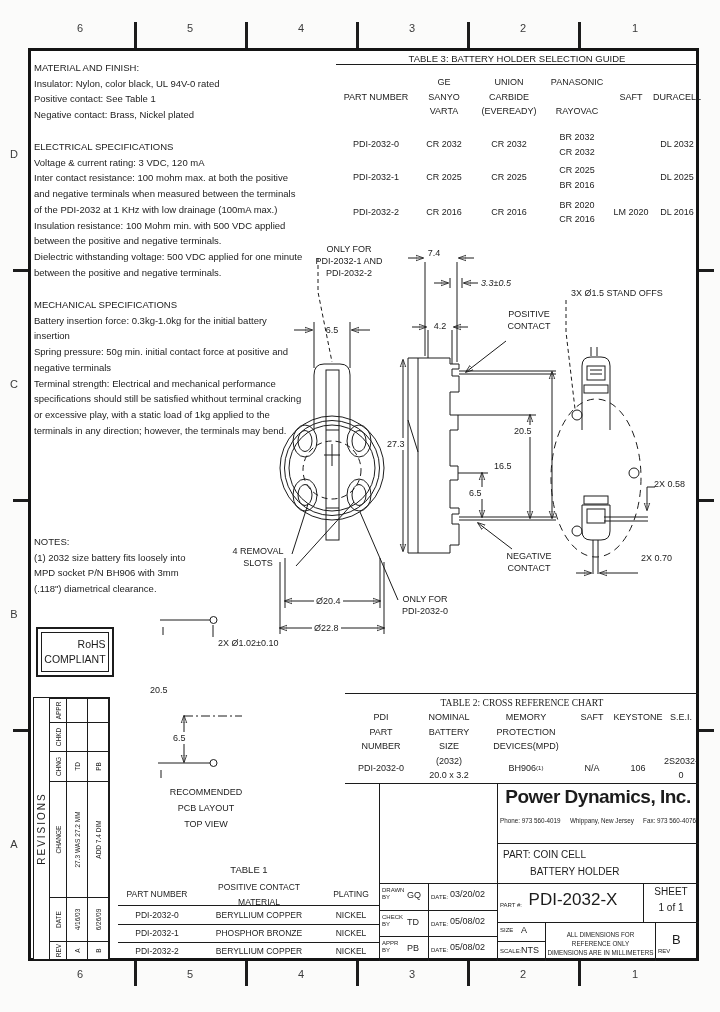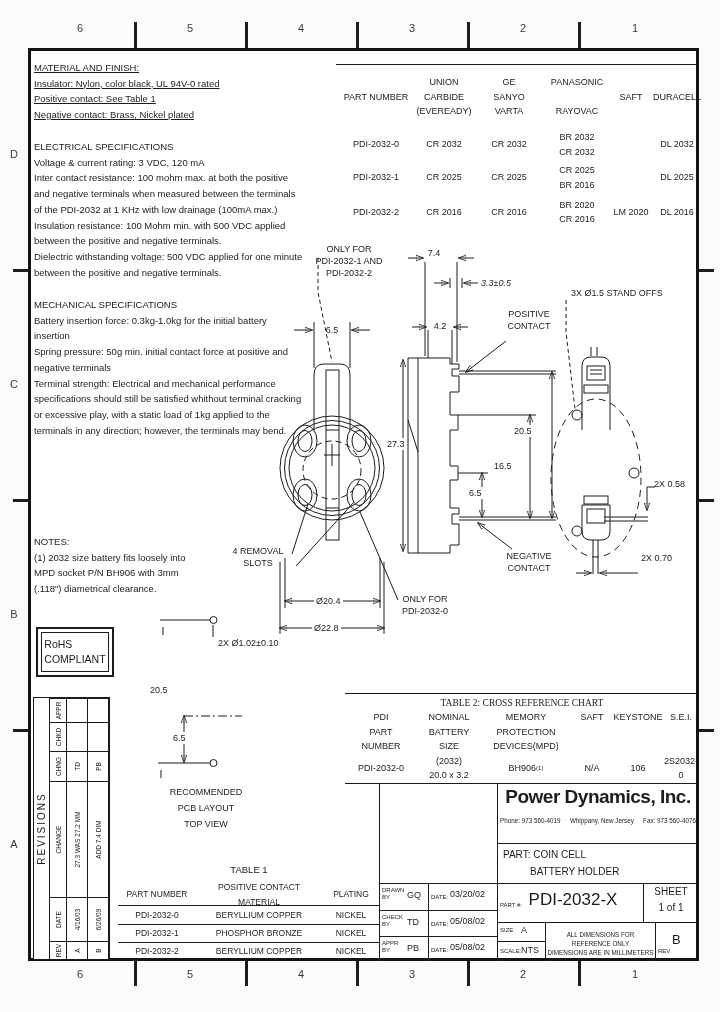--- a/index.html
+++ b/index.html
@@ -68,21 +68,21 @@
   <div class="vl" style="left:578px;top:960px;width:3px;height:26px;"></div>
   <div class="hl" style="left:13px;top:269px;width:15px;height:3px;"></div>
   <div class="hl" style="left:13px;top:499px;width:15px;height:3px;"></div>
   <div class="hl" style="left:13px;top:729px;width:15px;height:3px;"></div>
   <div class="hl" style="left:699px;top:269px;width:15px;height:3px;"></div>
   <div class="hl" style="left:699px;top:499px;width:15px;height:3px;"></div>
   <div class="hl" style="left:699px;top:729px;width:15px;height:3px;"></div>
 
   <div id="frame"></div>
 
-  <div class="t" style="left:34px;top:60px;width:310px;text-decoration:underline;">MATERIAL AND FINISH:
+  <div class="t" style="left:34px;top:60px;width:310px;">MATERIAL AND FINISH:
 Insulator: Nylon, color black, UL 94V-0 rated
 Positive contact: See Table 1
 Negative contact: Brass, Nickel plated</div>
   <div class="t" style="left:34px;top:139px;width:312px;">ELECTRICAL SPECIFICATIONS
 Voltage &amp; current rating: 3 VDC, 120 mA
 Inter contact resistance: 100 mohm max. at both the positive
 and negative terminals when measured between the terminals
 of the PDI-2032 at 1 KHz with low drainage (100mA max.)
 Insulation resistance: 100 Mohm min. with 500 VDC applied
 between the positive and negative terminals.
@@ -96,33 +96,34 @@
 Terminal strength: Electrical and mechanical performance
 specifications should still be satisfied whithout terminal cracking
 or excessive play, with a static load of 1kg applied to the
 terminals in any direction; however, the terminals may bend.</div>
   <div class="t" style="left:34px;top:534px;width:220px;">NOTES:
 (1) 2032 size battery fits loosely into
 MPD socket P/N BH906 with 3mm
 (.118") diametrical clearance.</div>
 
   <div class="abs" style="left:36px;top:627px;width:74px;height:46px;border:2px solid #1c1c1c;background:#fff;">
-    <div style="position:absolute;left:3px;top:3px;right:3px;bottom:3px;border:1px solid #1c1c1c;display:flex;align-items:center;justify-content:center;text-align:left;white-space:pre-line;font-size:10.5px;line-height:15px;">RoHS
+    <div style="position:absolute;left:3px;top:3px;right:3px;bottom:3px;border:1px solid #1c1c1c;display:flex;align-items:center;justify-content:center;text-align:right;white-space:pre-line;font-size:10.5px;line-height:15px;">RoHS
 COMPLIANT</div>
   </div>
 
+  <div class="t ctr" style="left:336px;top:51px;width:362px;font-size:9.5px;">TABLE 3: BATTERY HOLDER SELECTION GUIDE</div>
   <div class="hl" style="left:336px;top:64px;width:362px;height:1px;"></div>
   <div class="abs g6a" style="left:336px;top:68px;width:364px;height:58px;">
     <div class="c">PART NUMBER</div>
+    <div class="c">GE
+SANYO
+VARTA</div>
     <div class="c">UNION
 CARBIDE
 (EVEREADY)</div>
-    <div class="c">GE
-SANYO
-VARTA</div>
     <div class="c">PANASONIC
 
 RAYOVAC</div>
     <div class="c">SAFT</div>
     <div class="c">DURACELL</div>
   </div>
   <div class="abs g6a" style="left:336px;top:128px;width:364px;height:33px;">
     <div class="c">PDI-2032-0</div>
     <div class="c">CR 2032</div>
     <div class="c">CR 2032</div>

